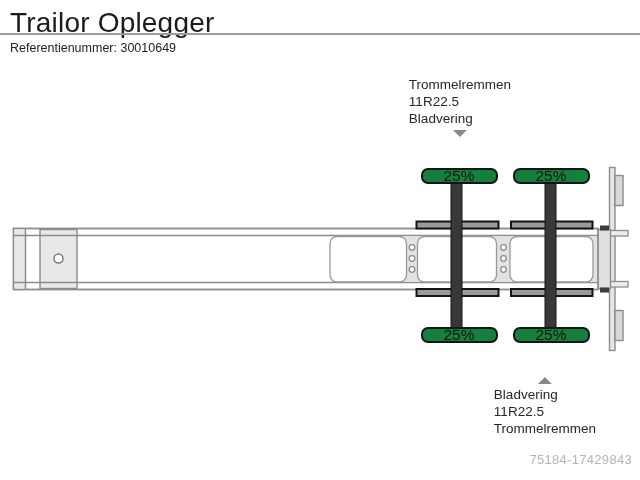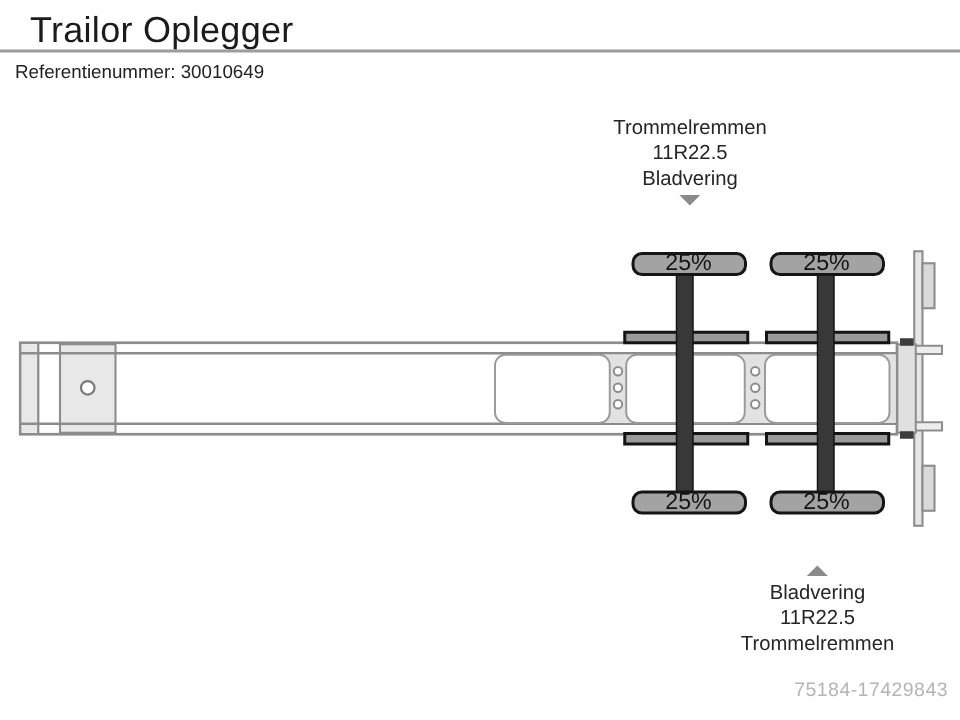--- a/index.html
+++ b/index.html
@@ -4,45 +4,45 @@
 <style>
   html,body{margin:0;padding:0;}
   body{
     width:640px;height:480px;position:relative;overflow:hidden;
     background:#ffffff;
     font-family:"Liberation Sans","DejaVu Sans",sans-serif;
   }
   .abs{position:absolute;}
   
   .page-title{
-    left:20px;top:7px;
-    font-size:24px;color:#1b1b1b;letter-spacing:0.2px;
+    left:10px;top:7px;
+    font-size:28px;color:#1b1b1b;letter-spacing:0.2px;
   }
   .title-divider{
     left:0;top:33px;width:640px;height:2px;background:#9c9c9c;
   }
   .reference{
     left:10px;top:41px;font-size:12.5px;color:#232323;
   }
   
   .diagram-svg{left:0;top:0;}
   
   .tire{
     width:77px;height:16px;box-sizing:border-box;
-    background:#a3a3a3;border:2.5px solid #151515;border-radius:7px;
+    background:#15803d;border:2.5px solid #151515;border-radius:7px;
     display:flex;align-items:center;justify-content:center;
     font-size:15.5px;color:#141414;
   }
   .tire-a1-top{left:420.5px;top:167.5px;}
   .tire-a2-top{left:512.5px;top:167.5px;}
   .tire-a1-bot{left:420.5px;top:326.5px;}
   .tire-a2-bot{left:512.5px;top:326.5px;}
   
   .annotation{
-    text-align:center;font-size:13.5px;line-height:17px;color:#262626;
+    text-align:left;font-size:13.5px;line-height:17px;color:#262626;
     transform:translateX(-50%);white-space:nowrap;
   }
   .annotation-top{left:460px;top:76px;}
   .annotation-bottom{left:545px;top:374px;}
   .tri{width:0;height:0;margin:3px auto 2px auto;}
   .tri-down{
     border-left:7px solid transparent;border-right:7px solid transparent;
     border-top:7px solid #8a8a8a;
   }
   .tri-up{

